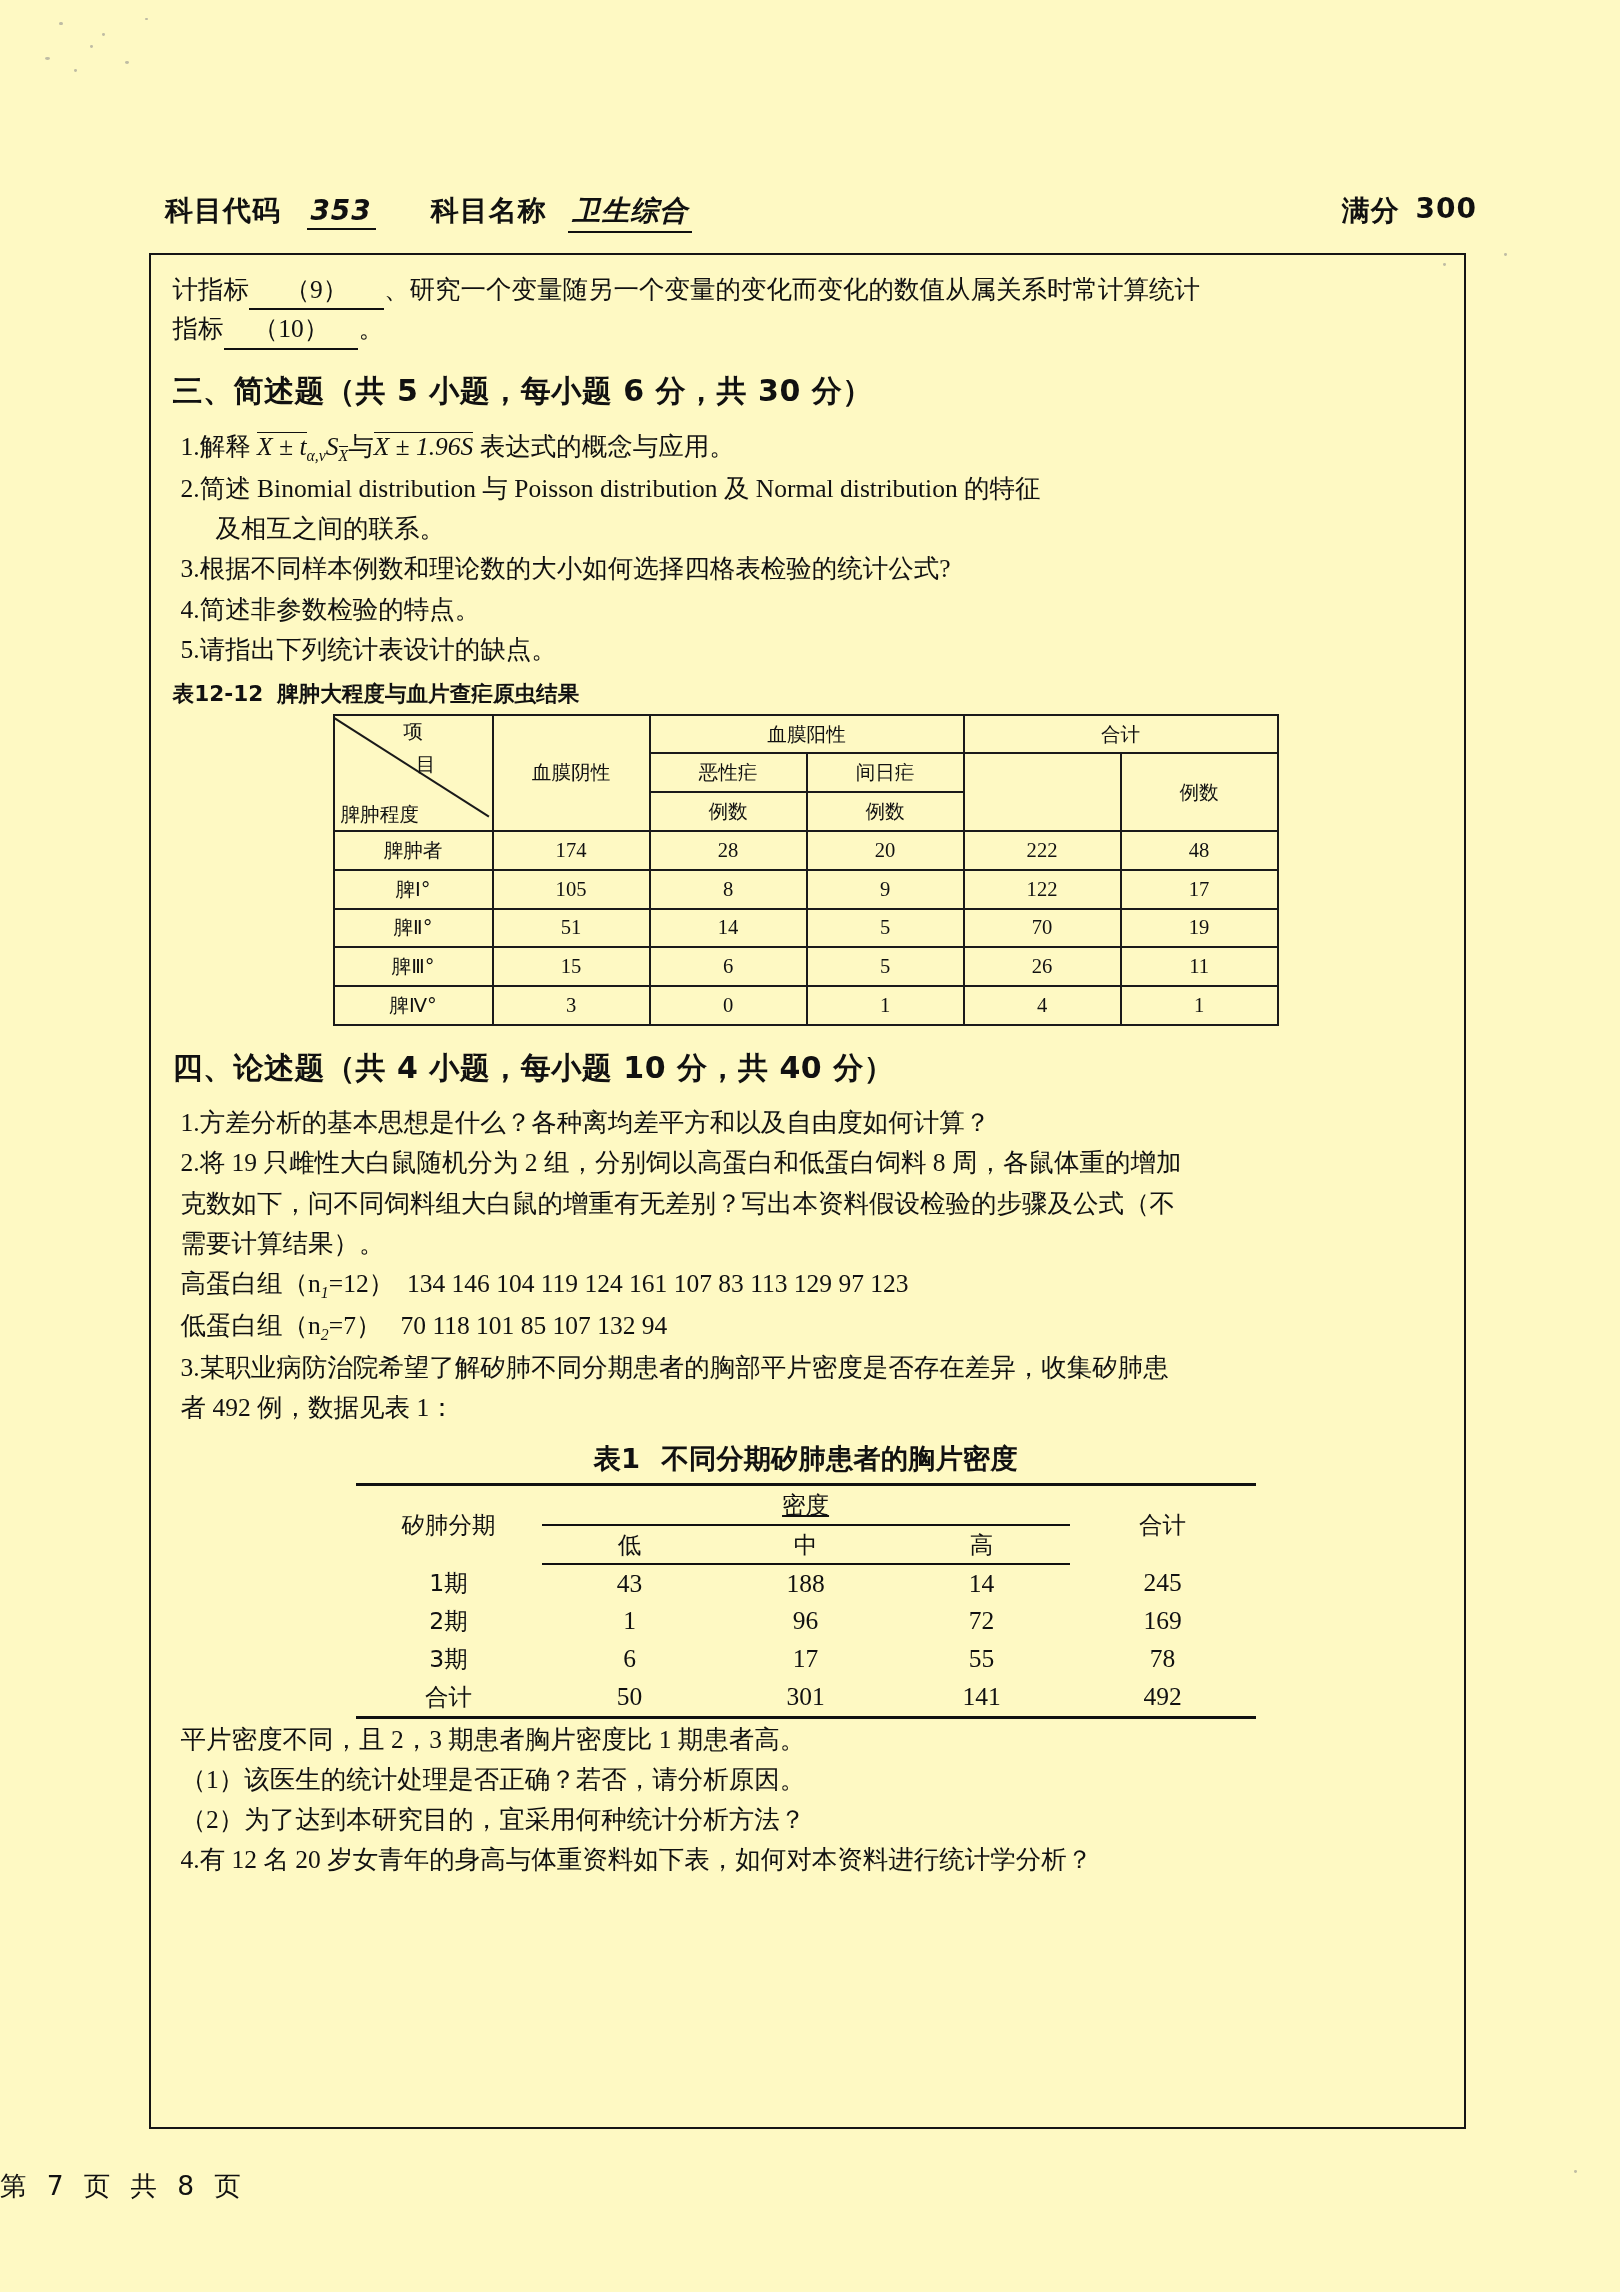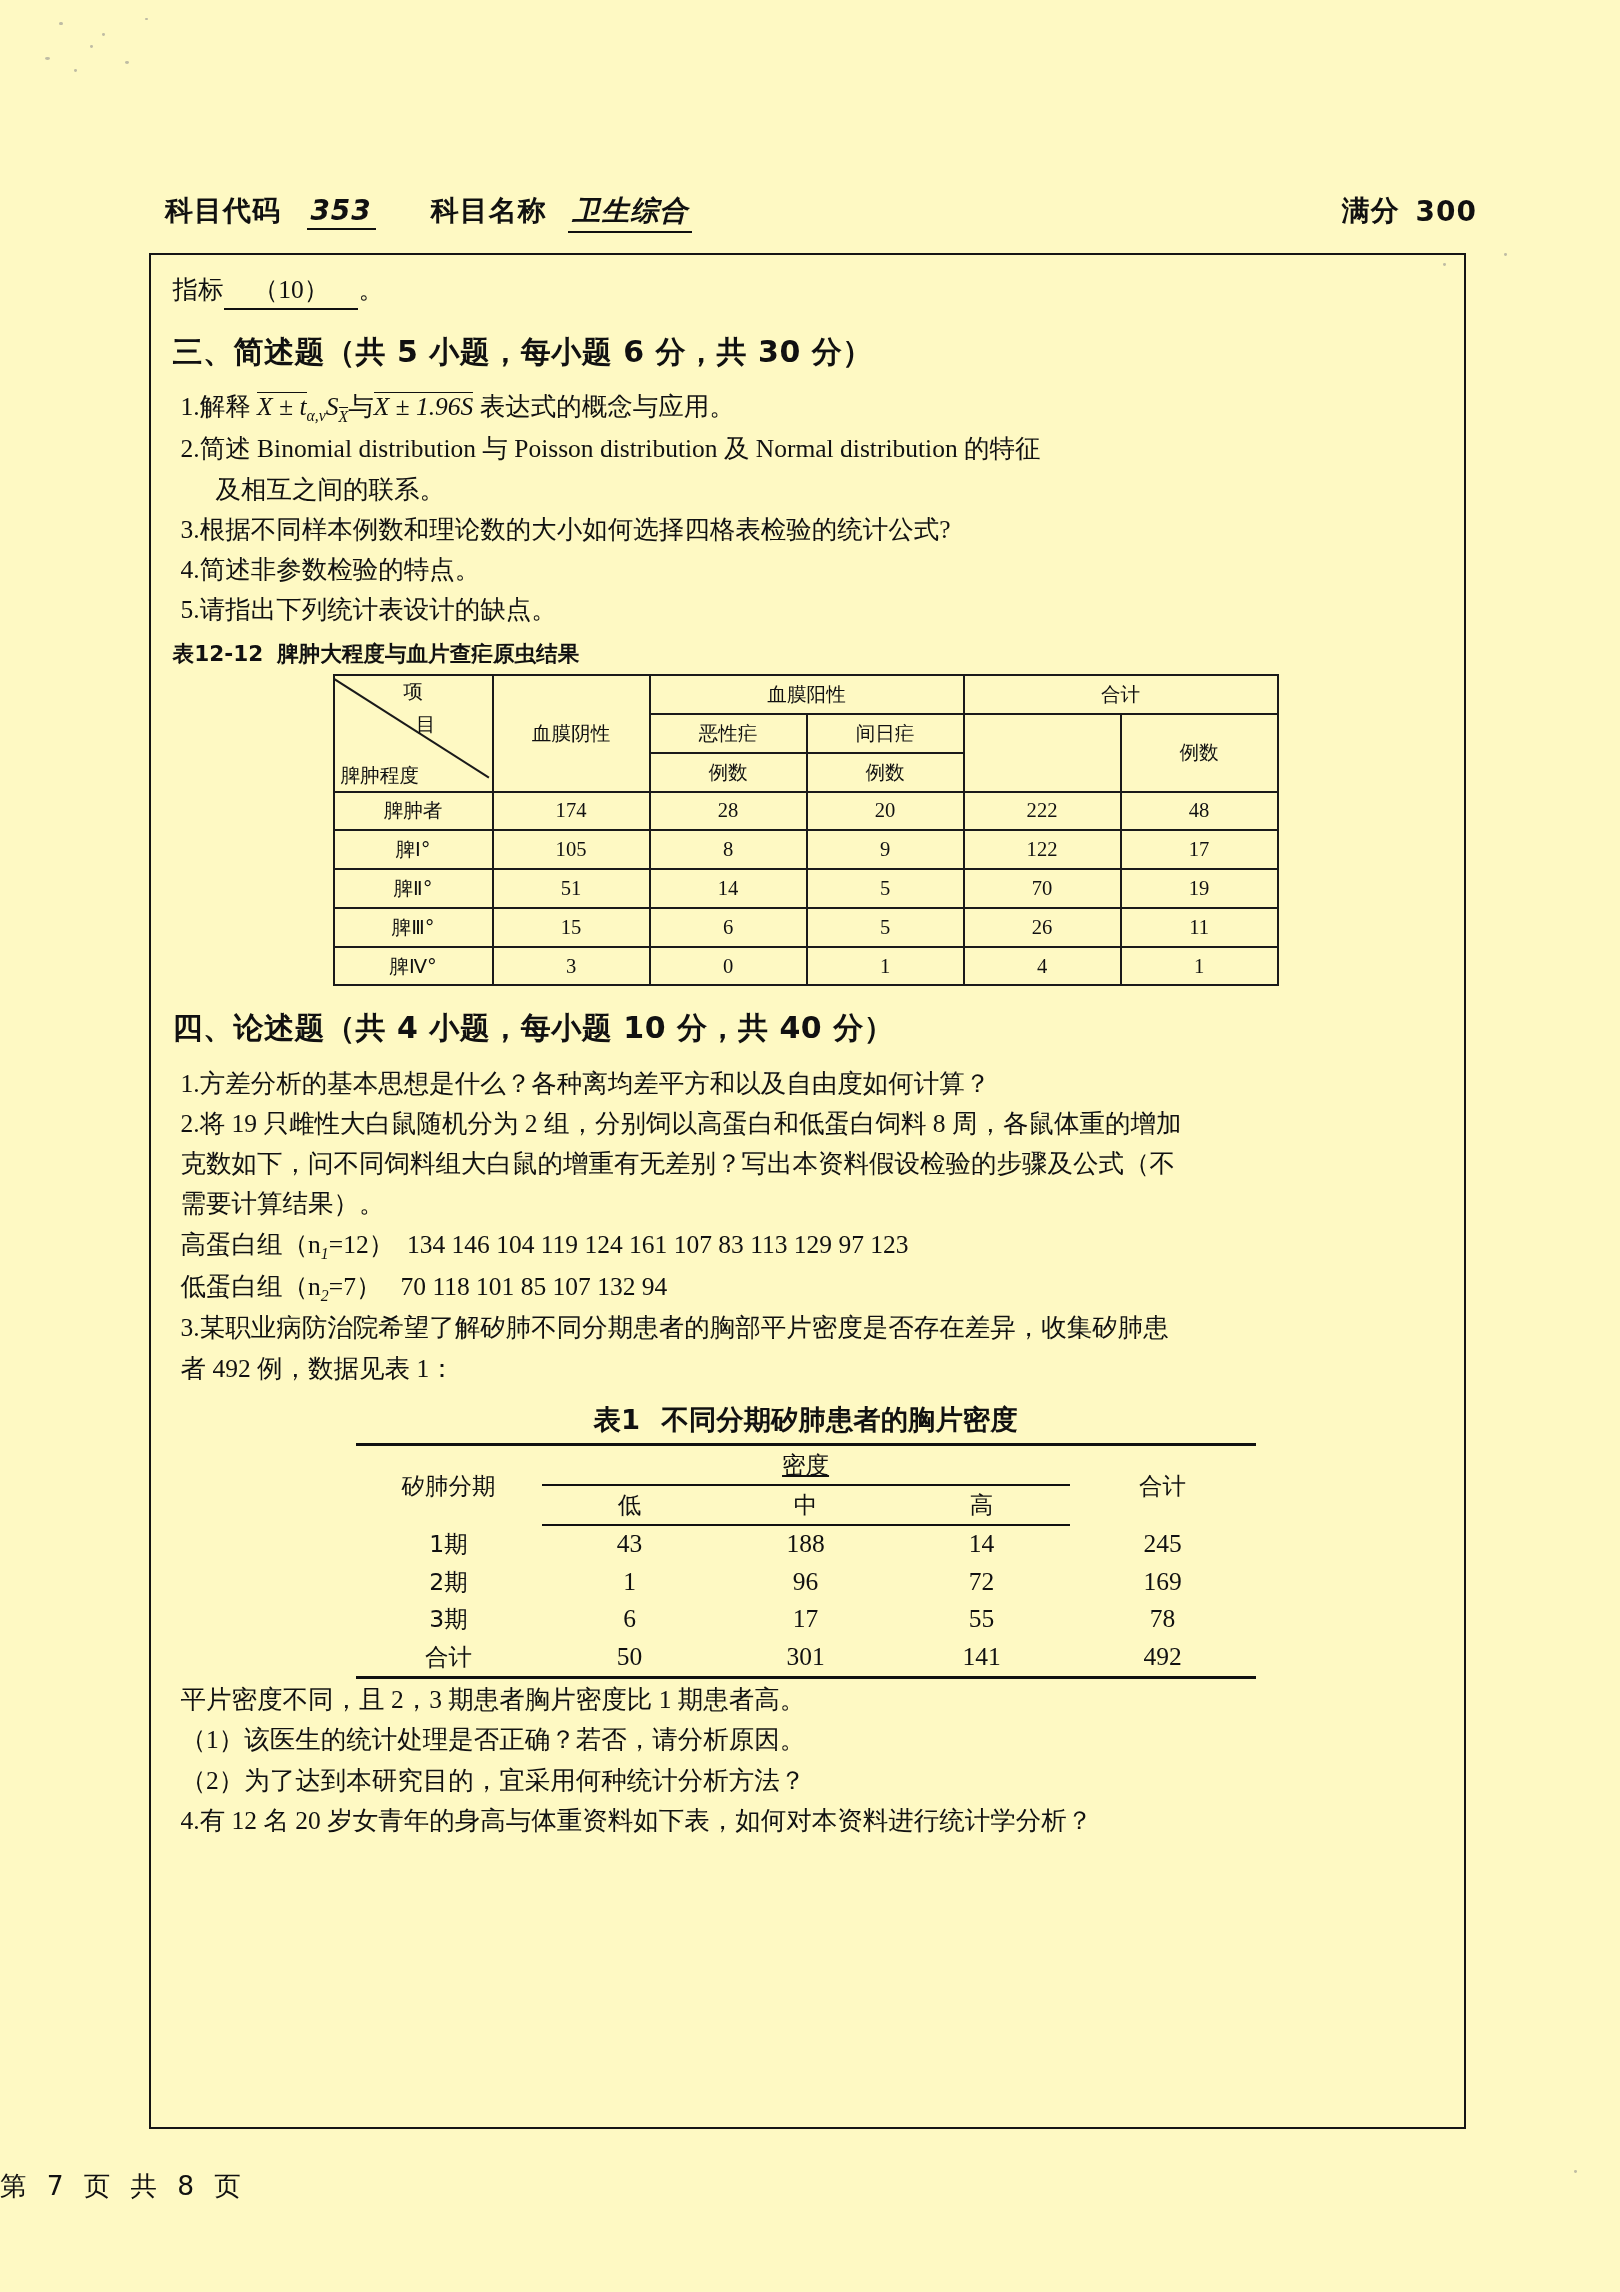--- a/index.html
+++ b/index.html
@@ -51,21 +51,21 @@
     font-family: "DejaVu Sans", sans-serif;
     font-weight: bold;
     font-style: italic;
   }
   .hdr-gap-1 { width: 25.5px; }
   .hdr-gap-2 { width: 55px; }
   .hdr-gap-3 { width: 21.6px; }
   .hdr-right {
     margin-left: auto;
     display: flex;
-    align-items: center;
+    align-items: flex-start;
     gap: 15.7px;
     padding-right: 35px;
   }
 
   
   .body-box {
     position: absolute;
     top: 253px;
     left: 149px;
     width: 1317px;
@@ -236,20 +236,23 @@
     <span class="hdr-value-underline">卫生综合</span>
     <span class="hdr-right">
       <span class="hdr-label">满分</span>
       <span class="hdr-label">300</span>
     </span>
   </div>
 
   <div class="body-box">
 
     <div class="line">
+      <span>计指标</span><span class="blank-fill bf-wide">（9）</span><span>、研究一个变量随另一个变量的变化而变化的数值从属关系时常计算统计</span>
+    </div>
+    <div class="line">
       <span>指标</span><span class="blank-fill bf-wide">（10）</span><span>。</span>
     </div>
 
     <div class="sec-head">三、简述题（共 5 小题，每小题 6 分，共 30 分）</div>
 
     <div class="q">
       <span>1.</span><span>解释</span>
       <span class="mathit"><span class="ovl">X ± t</span><sub class="sm">α,ν</sub><span>S</span><sub class="sm"><span class="ovl">X</span></sub></span><span>与</span><span class="mathit ovl">X ± 1.96S</span>
       <span>表达式的概念与应用。</span>
     </div>

